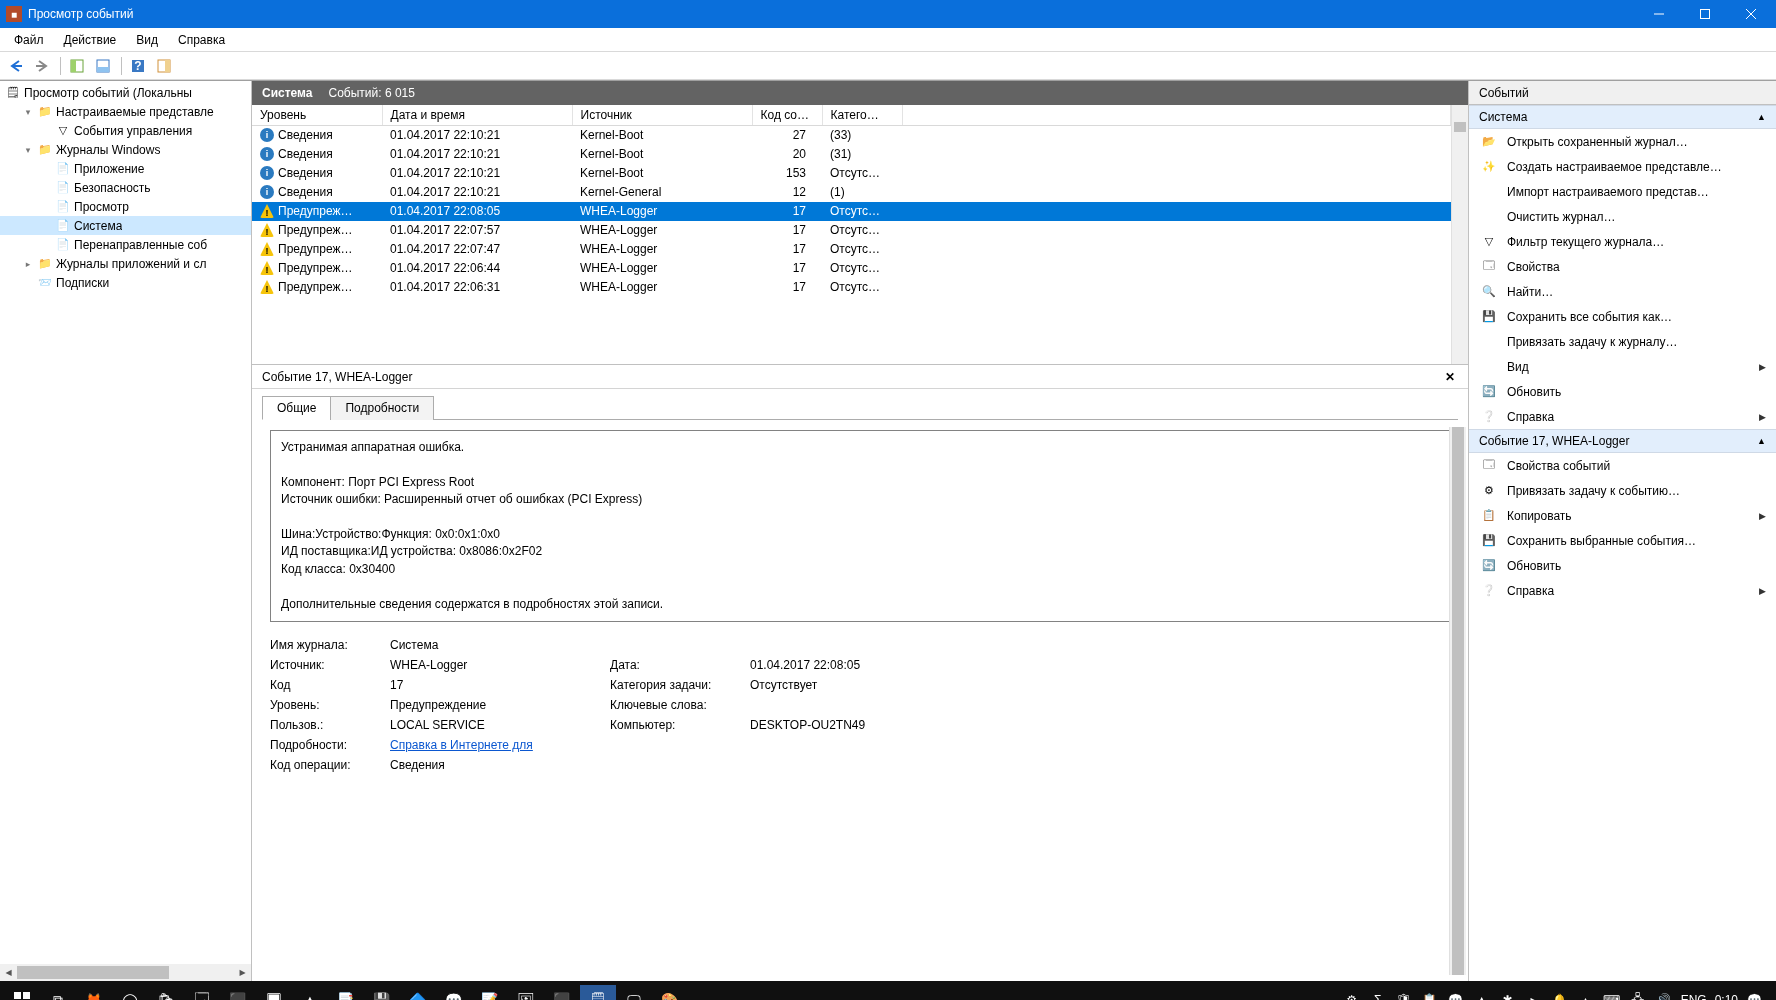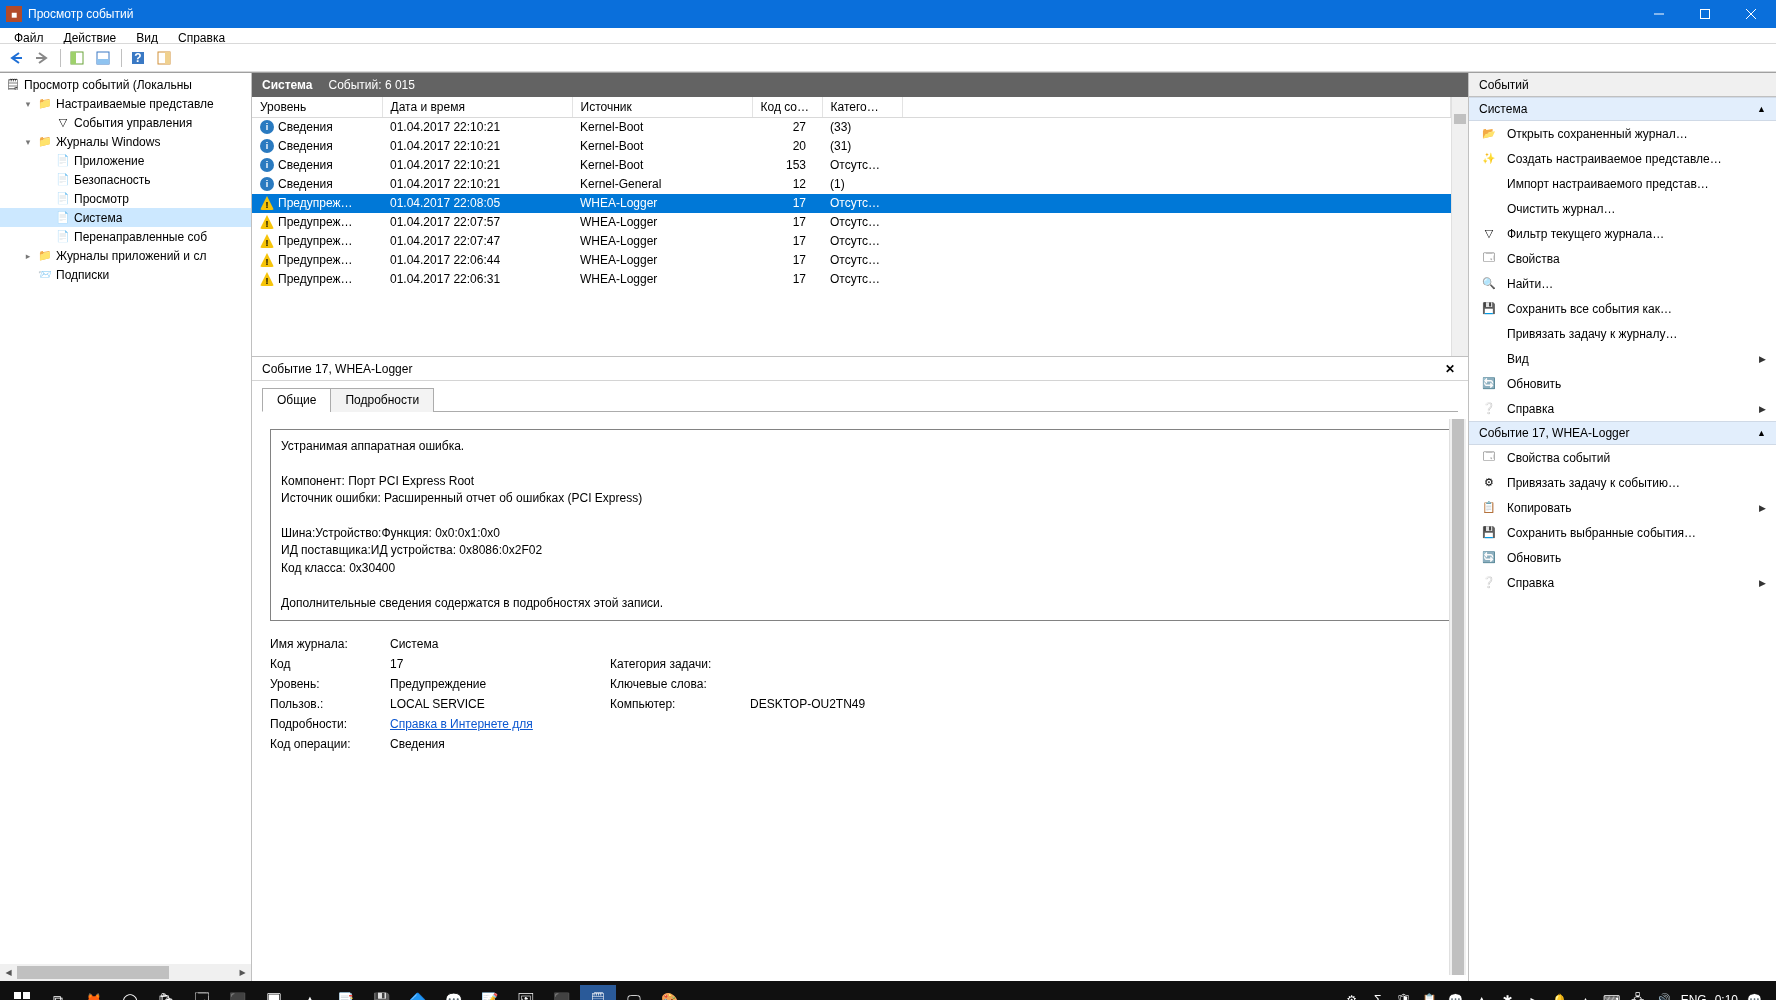--- a/index.html
+++ b/index.html
@@ -3,21 +3,21 @@
 <meta charset="utf-8">
 <style>
 * { box-sizing: border-box; margin: 0; padding: 0; font-family: "Segoe UI", Tahoma, sans-serif; font-size: 12px; }
 html, body { width: 1776px; height: 1000px; overflow: hidden; background: #000; }
 .window { width: 1776px; height: 981px; background: #fff; display: flex; flex-direction: column; }
 .titlebar { height: 28px; background: #0a6fdb; color: #fff; display: flex; align-items: center; padding: 0 2px 0 6px; }
 .titlebar .app-icon { width: 16px; height: 16px; margin-right: 6px; background: #b24a2a; display: inline-flex; align-items: center; justify-content: center; font-size: 10px; color:#fff; }
 .titlebar .title { flex: 1; font-size: 12px; }
 .titlebar .winbtns { display: flex; }
 .titlebar .winbtn { width: 46px; height: 28px; display:flex;align-items:center;justify-content:center; color:#fff; }
-.menubar { height: 16px; background: #fff; border-bottom: 1px solid #d9d9d9; display: flex; align-items: flex-start; padding: 0 4px; gap: 0; }
+.menubar { height: 24px; background: #fff; border-bottom: 1px solid #d9d9d9; display: flex; align-items: center; padding: 0 4px; gap: 0; }
 .menubar .mitem { padding: 3px 10px; }
 .toolbar { height: 28px; background: #fff; border-bottom: 1px solid #d9d9d9; display:flex; align-items:center; padding:0 4px; gap:0;}
 .toolbar .tbtn { width:24px; height:22px; display:flex;align-items:center;justify-content:center; margin-right:2px; border:1px solid transparent;}
 .toolbar .sep { width:1px; height:18px; background:#c0c0c0; margin:0 4px; }
 .body { flex:1; display:flex; min-height:0; border-top:1px solid #a0a0a0;}
 .tree { width:252px; border-right:1px solid #c0c0c0; overflow:hidden; background:#fff; position:relative;}
 .tree-inner{ padding:2px 0;}
 .tnode { display:flex; align-items:center; height:19px; padding-left:4px; white-space:nowrap; overflow:hidden;}
 .tnode .exp { width:12px; text-align:center; font-size:9px; color:#777; user-select:none;}
 .tnode .ticon { width:16px; height:16px; margin:0 3px; display:flex;align-items:center;justify-content:center; font-size:11px;}
@@ -36,21 +36,21 @@
 .grid .lvl { display:flex; align-items:center; gap:4px;}
 .lvlicon { width:14px;height:14px;border-radius:50%; display:inline-flex;align-items:center;justify-content:center;font-size:9px;font-weight:700;color:#fff;}
 .lvlicon.info{ background:#2a7ac0;}
 .lvlicon.warn{ background:#f6c40a; color:#000; border-radius:2px; transform:rotate(0deg); width:14px;height:14px; clip-path: polygon(50% 0,100% 100%,0 100%);}
 .lvlicon.warn span{ transform:translateY(2px); font-size:9px;}
 .vscroll { width:17px; background:#f0f0f0; border-left:1px solid #e0e0e0; position:relative;}
 .vscroll .thumb{ position:absolute; left:2px; right:2px; background:#c0c0c0; border-radius:0;}
 .detail-head { height:24px; background:#fff; border-bottom:1px solid #d4d4d4; display:flex; align-items:center; padding:0 10px; justify-content:space-between;}
 .detail-head .xbtn { width:16px;height:16px; display:flex;align-items:center;justify-content:center; font-weight:700;}
 .detail-body { flex:1; background:#fff; padding:6px 10px 10px 10px; overflow:auto; position:relative;}
-.tabs { display:flex; border-bottom:1px solid #acacac; margin-bottom:17px;}
+.tabs { display:flex; border-bottom:1px solid #acacac; margin-bottom:10px;}
 .tab { padding:4px 14px; border:1px solid #acacac; border-bottom:none; margin-right:-1px; background:#f3f3f3; position:relative; top:1px;}
 .tab.active { background:#fff; border-bottom:1px solid #fff; }
 .msgbox { border:1px solid #828282; padding:8px 10px; margin:0 8px 14px 8px; line-height:1.45;}
 .props { margin:16px 8px; }
 .props .row { display:flex; margin-bottom:6px;}
 .props .row .c1 { width:120px;}
 .props .row .c2 { width:220px;}
 .props .row .c3 { width:140px;}
 .props .row .c4 { flex:1;}
 .link { color:#0b57d0; text-decoration:underline; }
@@ -385,23 +385,30 @@
           <div class="tab active">Общие</div>
           <div class="tab">Подробности</div>
         </div>
         <div class="msgbox" id="msgbox">Устранимая аппаратная ошибка.<br>&nbsp;<br>Компонент: Порт PCI Express Root<br>Источник ошибки: Расширенный отчет об ошибках (PCI Express)<br>&nbsp;<br>Шина:Устройство:Функция: 0x0:0x1:0x0<br>ИД поставщика:ИД устройства: 0x8086:0x2F02<br>Код класса: 0x30400<br>&nbsp;<br>Дополнительные сведения содержатся в подробностях этой записи.</div>
         <div class="props">
           <div class="row">
               <div class="c1">Имя журнала:</div>
               <div class="c2">Система</div>
             </div>
           <div class="row">
+              <div class="c1">Источник:</div>
+              <div class="c2">WHEA-Logger</div>
+              <div class="c3">Дата:</div>
+              <div class="c4">01.04.2017 22:08:05</div>
+            </div>
+          <div class="row">
               <div class="c1">Код</div>
               <div class="c2">17</div>
               <div class="c3">Категория задачи:</div>
+              <div class="c4">Отсутствует</div>
             </div>
           <div class="row">
               <div class="c1">Уровень:</div>
               <div class="c2">Предупреждение</div>
               <div class="c3">Ключевые слова:</div>
               <div class="c4"></div>
             </div>
           <div class="row">
               <div class="c1">Пользов.:</div>
               <div class="c2">LOCAL SERVICE</div>

